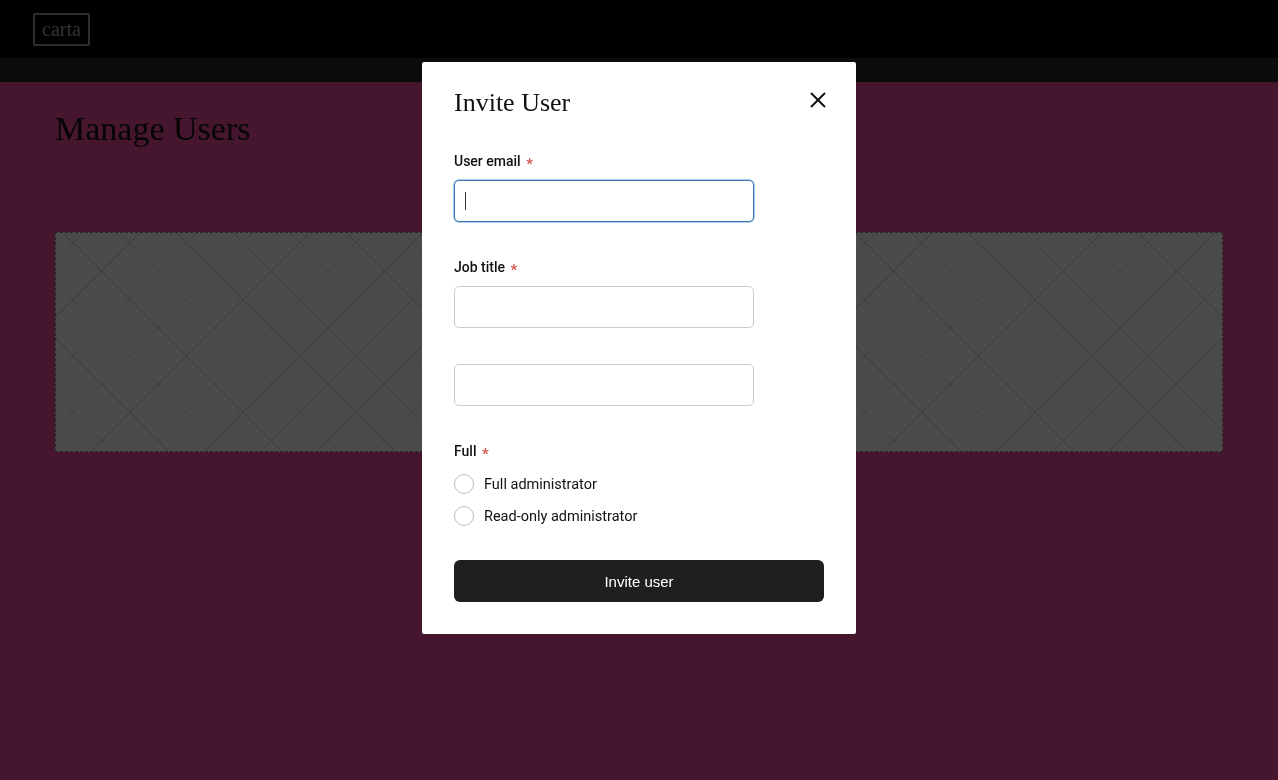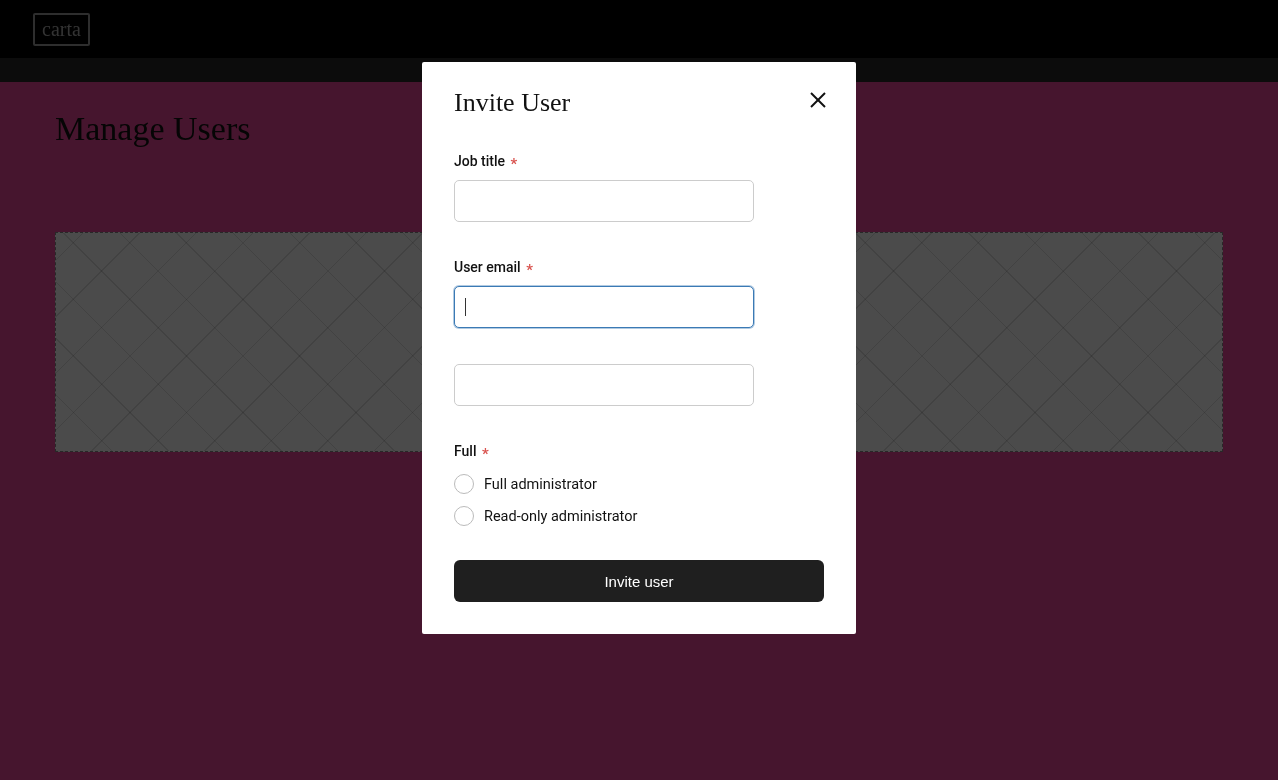--- a/index.html
+++ b/index.html
@@ -203,35 +203,35 @@
     <h2 class="modal-title">Invite User</h2>
     <button class="close-btn">
       <svg viewBox="0 0 20 20">
         <line x1="3" y1="3" x2="17" y2="17" stroke="#111" stroke-width="2"></line>
         <line x1="17" y1="3" x2="3" y2="17" stroke="#111" stroke-width="2"></line>
       </svg>
     </button>
 
     <div class="form-group">
       <label class="field-label">
-        <span>Job title</span>
-        <span class="req">*</span>
-      </label>
-      <input type="text" class="text-input" value="" style="">
-    </div>
-
-    <div class="form-group">
-      <label class="field-label">
         <span>User email</span>
         <span class="req">*</span>
       </label>
       <div class="input-wrap">
         <input type="text" class="text-input focused" value="" style="">
         <span class="caret"></span>
       </div>
+    </div>
+
+    <div class="form-group">
+      <label class="field-label">
+        <span>Job title</span>
+        <span class="req">*</span>
+      </label>
+      <input type="text" class="text-input" value="" style="">
     </div>
 
     <div class="form-group">
       <input type="text" class="text-input" value="" style="">
     </div>
 
     <div class="form-group">
       <label class="field-label">
         <span>Full</span>
         <span class="req">*</span>

